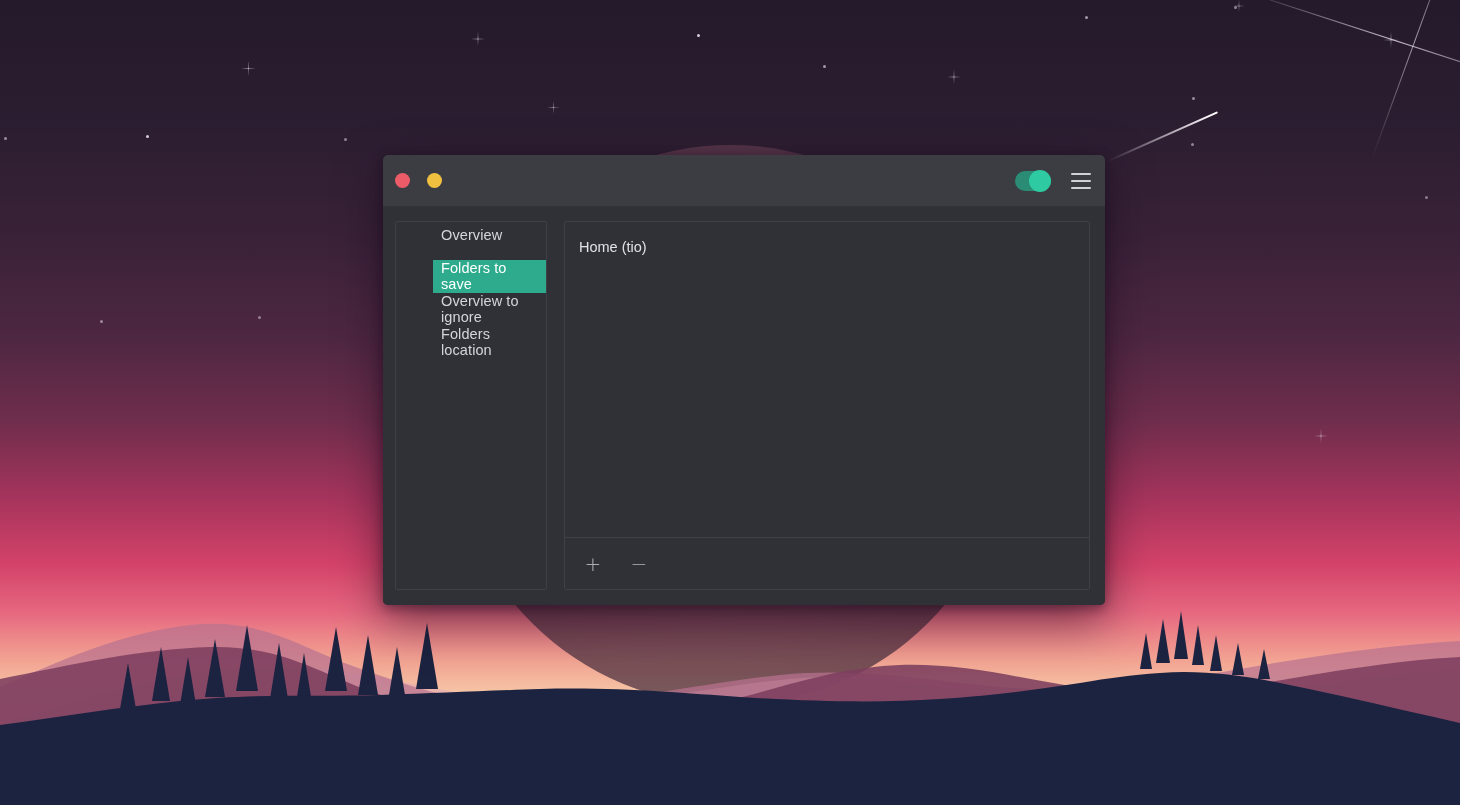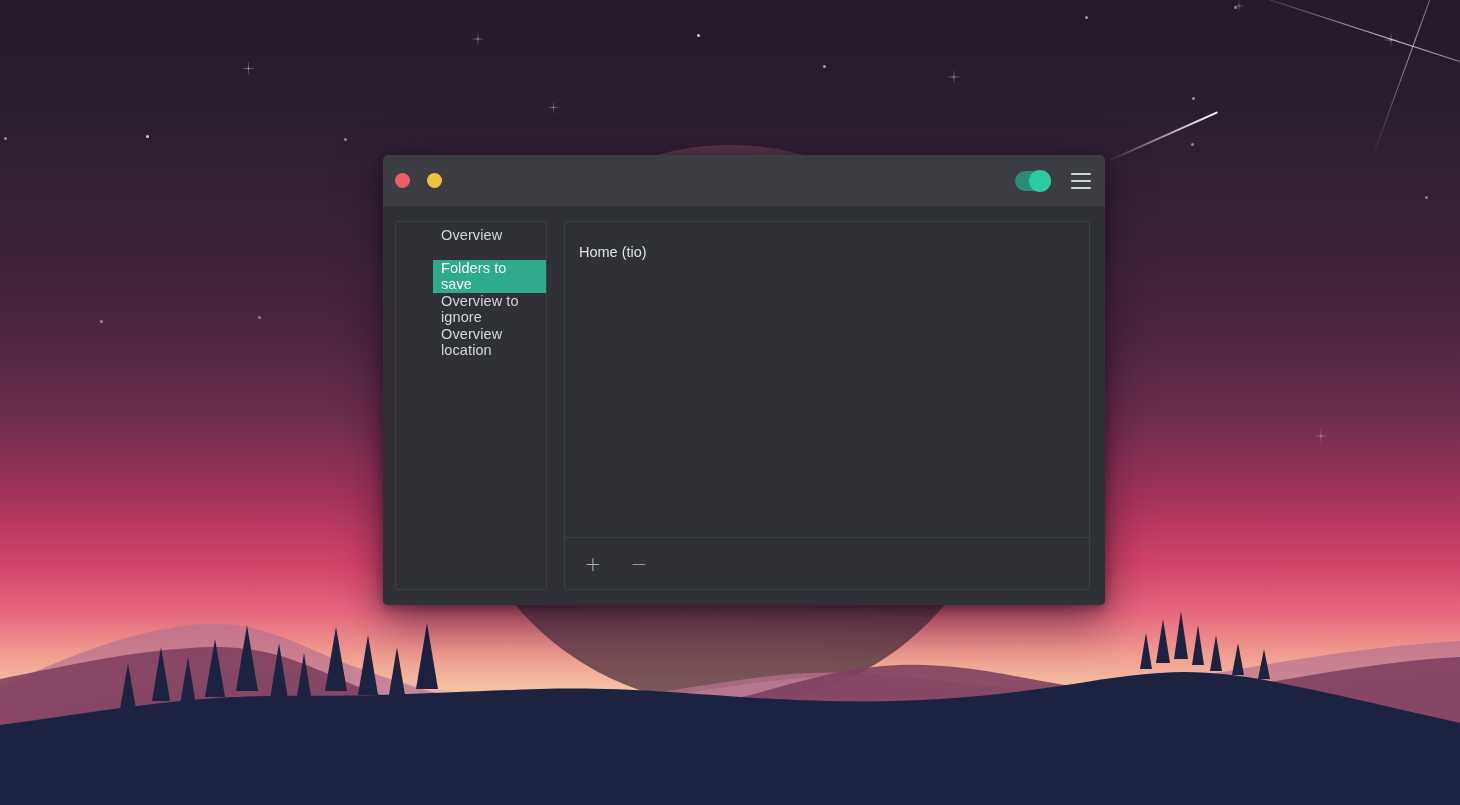--- a/index.html
+++ b/index.html
@@ -198,21 +198,21 @@
     background: #2f3136;
     overflow: hidden;
   }
   #folder-list {
     flex: 1 1 auto;
     padding: 12px 0 0 0;
     border-bottom: 1px solid #3d4045;
   }
   .list-row {
     height: 26px;
-    display: flex; align-items: flex-end;
+    display: flex; align-items: center;
     padding: 0 14px;
     color: #dfe2e6;
     font-size: 14.5px;
     cursor: pointer;
   }
   #list-toolbar {
     height: 51px;
     flex: 0 0 51px;
     display: flex; align-items: center;
     padding-left: 15px;
@@ -331,21 +331,21 @@
         <div class="nav-item">
           <span>Overview</span>
         </div>
         <div class="nav-item selected">
           <span>Folders to save</span>
         </div>
         <div class="nav-item">
           <span>Overview to ignore</span>
         </div>
         <div class="nav-item">
-          <span>Overview location</span>
+          <span>Folders location</span>
         </div>
       </div>
 
       <div id="main">
         <div id="folder-list">
           <div class="list-row">
             <span>Home (tio)</span>
           </div>
         </div>
         <div id="list-toolbar">

